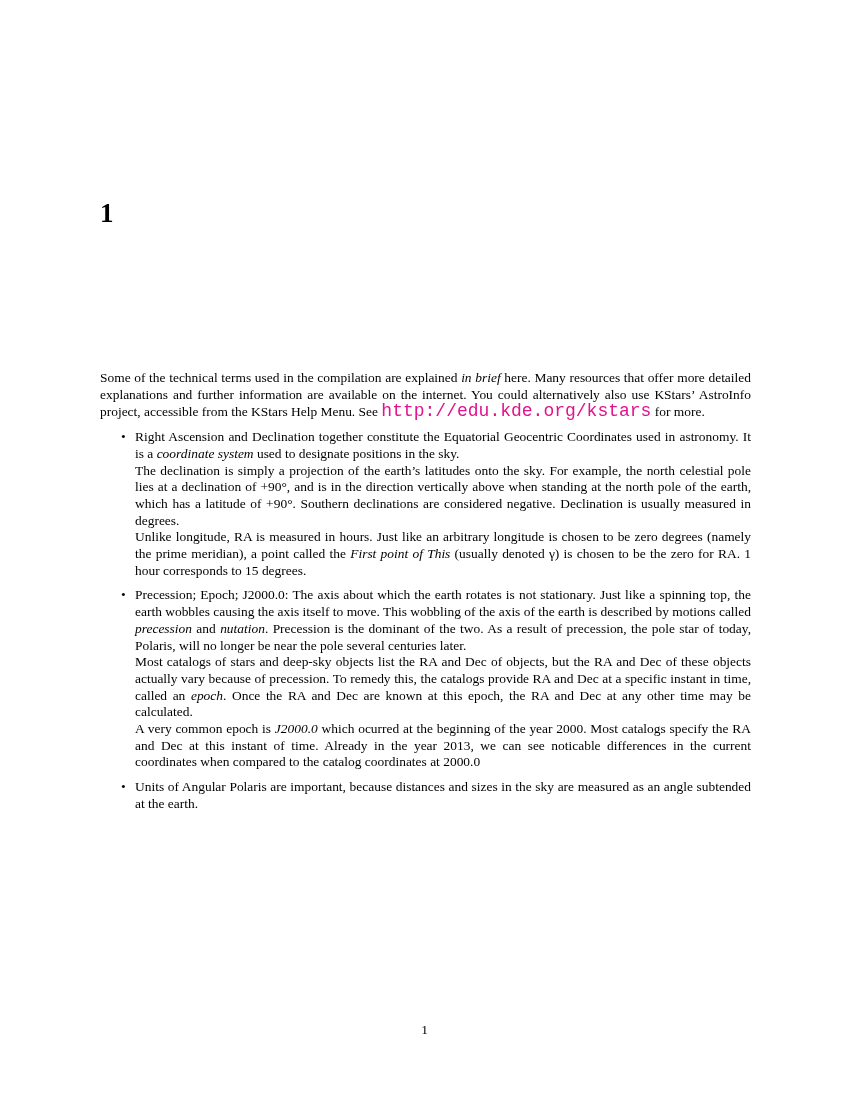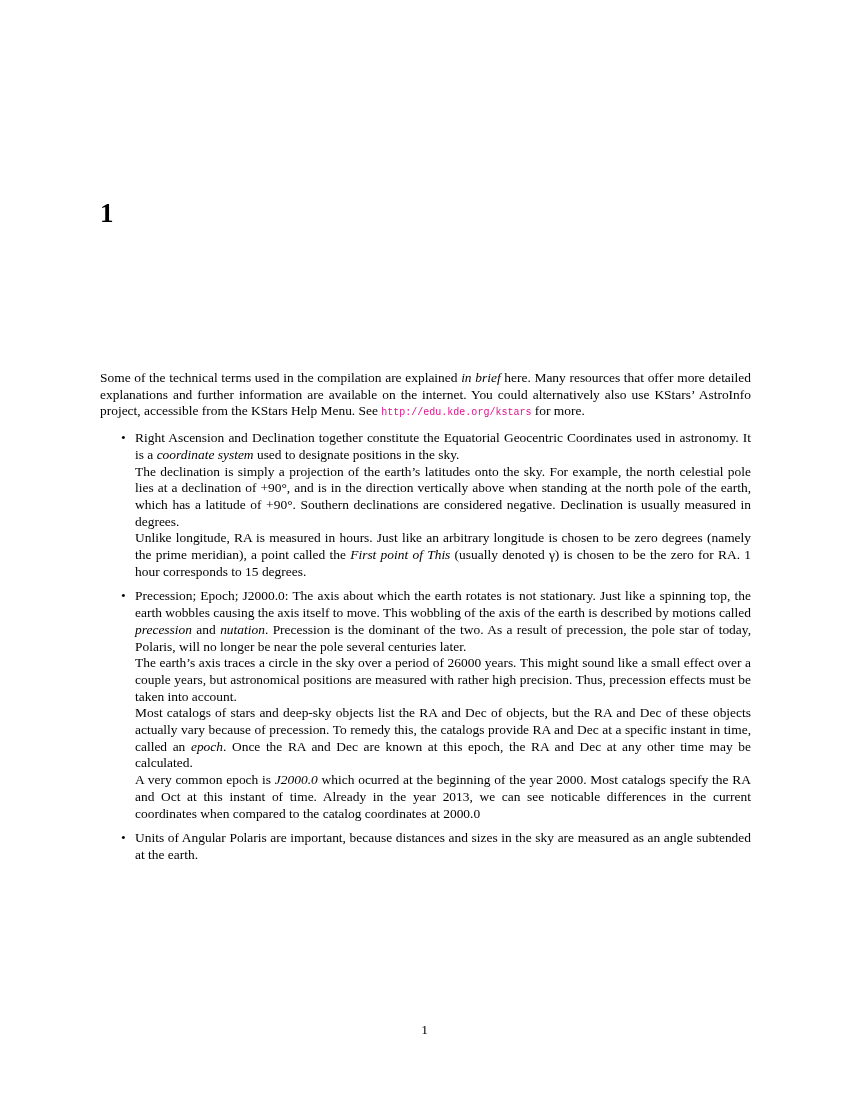--- a/index.html
+++ b/index.html
@@ -17,21 +17,21 @@
     position: absolute; left: 100px; top: 271px;
     font-family: "Liberation Serif", serif; font-weight: bold; font-size: 35px;
     letter-spacing: 0.3px;
   }
   .body {
     position: absolute; left: 100px; top: 370px; width: 651px;
     font-family: "Liberation Serif", serif; font-size: 13.45px; line-height: 16.7px;
     text-align: justify; hyphens: auto;
   }
   .body p { margin: 0; }
-  .link { font-family: "Liberation Mono", monospace; color: #e0138f; font-size: 10px; text-decoration: none; }
+  .link { font-family: "Liberation Mono", monospace; color: #e0138f; font-size: 18px; text-decoration: none; }
   ul { margin: 8px 0 0 0; padding-left: 35px; list-style: none; }
   li { position: relative; margin-bottom: 8px; }
   li .bullet { position: absolute; left: -14px; top: 0; }
   li p + p { margin-top: 8px; }
   b { font-weight: normal; }
   .pagenum {
     position: absolute; left: 0; width: 849px; top: 1022px; text-align: center;
     font-family: "Liberation Serif", serif; font-size: 13.45px;
   }
 </style>
@@ -47,23 +47,22 @@
     <ul>
       <li>
         <span class="bullet">•</span>
         <p><b>Right Ascension</b><span> and </span><b>Declination</b><span> together constitute the </span><b>Equatorial Geocentric Coordinates</b><span> used in astronomy. It is a </span><i>coordinate system</i><span> used to designate positions in the sky.</span></p>
         <p>The declination is simply a projection of the earth’s latitudes onto the sky. For example, the north celestial pole lies at a declination of +90°, and is in the direction vertically above when standing at the north pole of the earth, which has a latitude of +90°. Southern declinations are considered negative. Declination is usually measured in degrees.</p>
         <p><span>Unlike longitude, RA is measured in hours. Just like an arbitrary longitude is chosen to be zero degrees (namely the prime meridian), a point called the </span><i>First point of This</i><span> (usually denoted γ) is chosen to be the zero for RA. 1 hour corresponds to 15 degrees.</span></p>
       </li>
       <li>
         <span class="bullet">•</span>
         <p><b>Precession; Epoch; J2000.0:</b><span> The axis about which the earth rotates is not stationary. Just like a spinning top, the earth wobbles causing the axis itself to move. This wobbling of the axis of the earth is described by motions called </span><i>precession</i><span> and </span><i>nutation</i><span>. Precession is the dominant of the two. As a result of precession, the pole star of today, Polaris, will no longer be near the pole several centuries later.</span></p>
-        <p>The earth’s axis traces a circle in the sky over a period of 26000 years. This might sound like a small effect over a couple years, but astronomical positions are measured with rather high precision. Thus, precession effects must be taken into account.</p>
         <p><span>Most catalogs of stars and deep-sky objects list the RA and Dec of objects, but the RA and Dec of these objects actually vary because of precession. To remedy this, the catalogs provide RA and Dec at a specific instant in time, called an </span><i>epoch</i><span>. Once the RA and Dec are known at this epoch, the RA and Dec at any other time may be calculated.</span></p>
-        <p><span>A very common epoch is </span><i>J2000.0</i><span> which ocurred at the beginning of the year 2000. Most catalogs specify the RA and Oct at this instant of time. Already in the year 2013, we can see noticable differences in the current coordinates when compared to the catalog coordinates at 2000.0</span></p>
+        <p><span>A very common epoch is </span><i>J2000.0</i><span> which ocurred at the beginning of the year 2000. Most catalogs specify the RA and Dec at this instant of time. Already in the year 2013, we can see noticable differences in the current coordinates when compared to the catalog coordinates at 2000.0</span></p>
       </li>
       <li>
         <span class="bullet">•</span>
         <p><b>Units of Angular Polaris</b><span> are important, because distances and sizes in the sky are measured as an angle subtended at the earth.</span></p>
       </li>
     </ul>
   </div>
 
   <div class="pagenum">1</div>
 </div>

